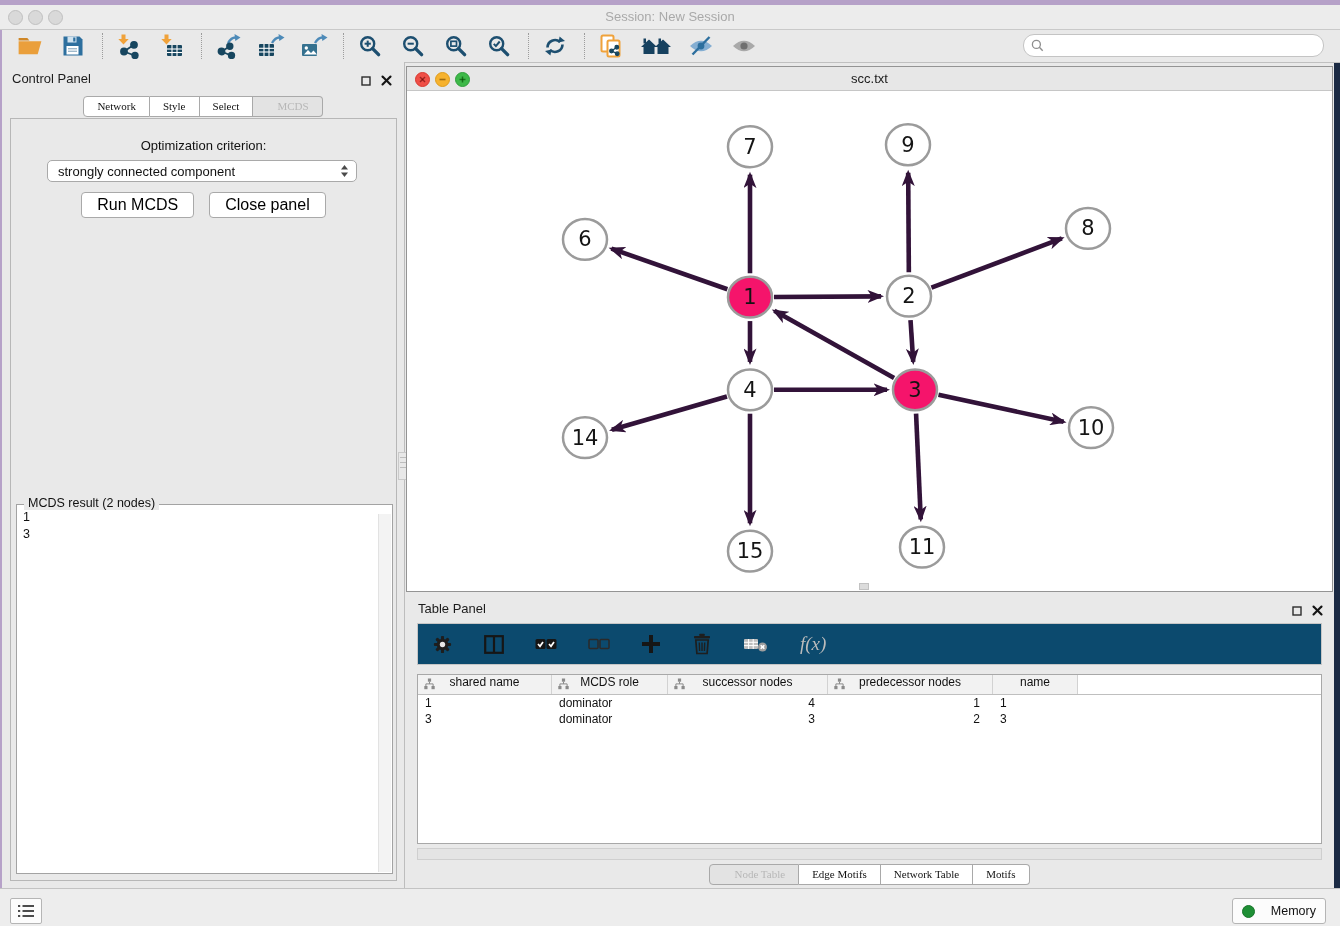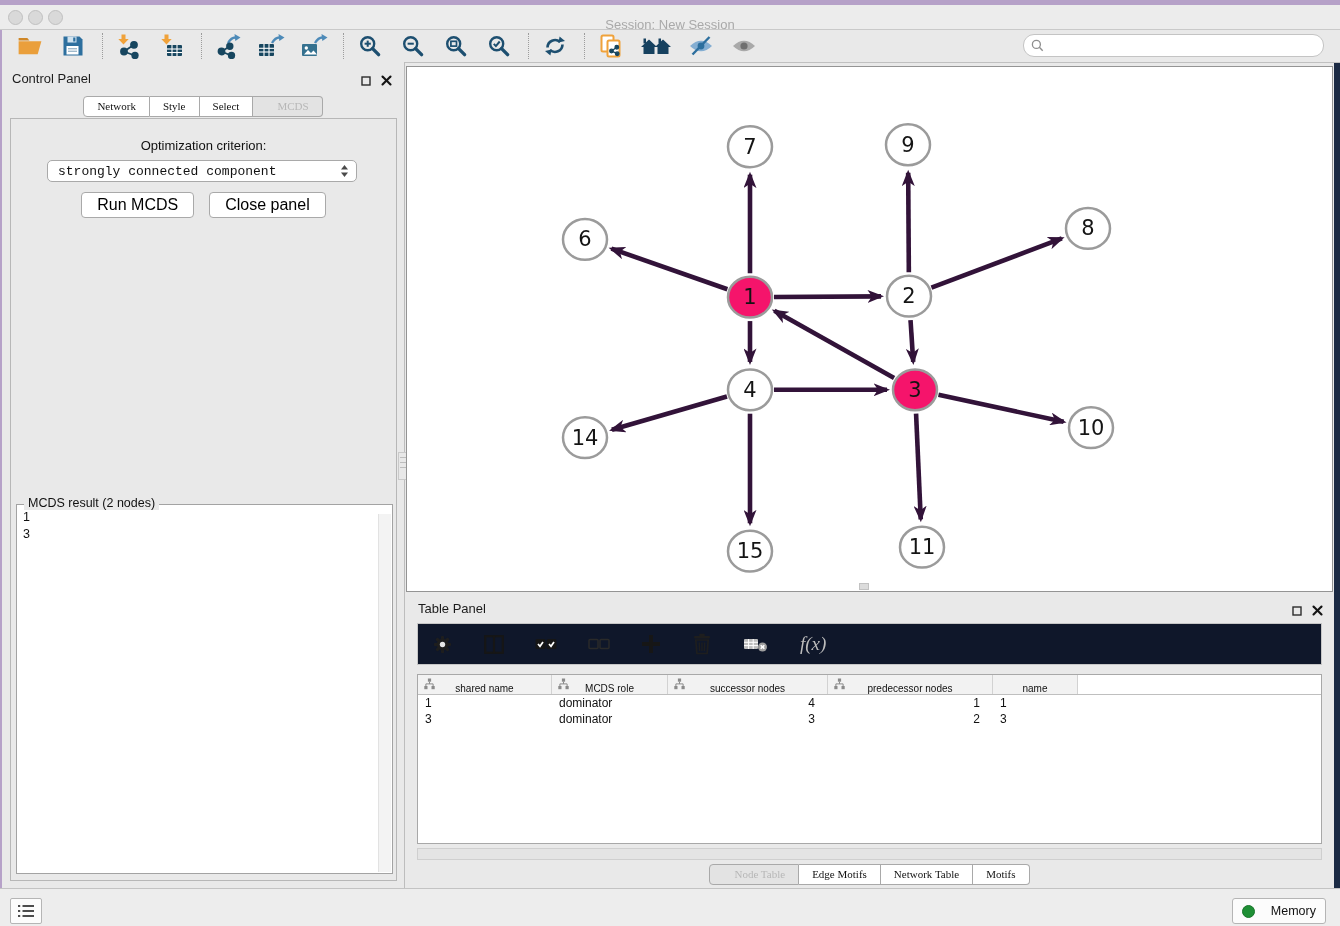--- a/index.html
+++ b/index.html
@@ -7,21 +7,21 @@
        font-family:"Liberation Sans",sans-serif;overflow:hidden;color:#111;}
   .abs{position:absolute;}
   
   .desk-top{left:0;top:0;width:1340px;height:5px;background:#b6a1c8;}
   .desk-left{left:0;top:0;width:2px;height:926px;background:#b6a1c8;}
   .desk-right{right:0;top:62px;width:6px;height:864px;background:#1b2a44;}
   
   .titlebar{left:0;top:5px;right:0;height:24px;background:#ececec;border-bottom:1px solid #c9c9c9;}
   .mac-dot{position:absolute;top:5px;width:13px;height:13px;border-radius:50%;}
   .dot-grey{background:#d9d9d9;border:1px solid #c0c0c0;}
-  .app-title{position:absolute;left:0;right:0;top:12px;text-align:center;font-size:13px;color:#a9a9a9;}
+  .app-title{position:absolute;left:0;right:0;top:4px;text-align:center;font-size:13px;color:#a9a9a9;}
   
   .main-toolbar{left:2px;top:30px;right:0;height:32px;border-bottom:1px solid #c0c0c0;
     display:flex;align-items:center;padding-left:12px;background:#e9e9e9;}
   .ti{width:32px;height:30px;display:flex;align-items:center;justify-content:center;flex:0 0 auto;margin-right:11px;}
   .sep{width:1px;height:26px;border-left:1px dotted #9c9c9c;margin:0 9px 0 2px;flex:0 0 auto;}
   .searchbox{position:absolute;right:16px;top:4px;width:292px;height:21px;background:#fff;
     border:1px solid #c4c4c4;border-radius:11px;display:flex;align-items:center;padding-left:7px;}
   .searchbox input{border:none;outline:none;flex:1;font-size:12px;background:transparent;margin-left:5px;}
   
   .control-panel{left:2px;top:62px;width:402px;height:826px;background:#e9e9e9;border-right:1px solid #bdbdbd;}
@@ -30,21 +30,21 @@
   .cp-tabs{position:absolute;top:34px;left:0;right:0;display:flex;justify-content:center;}
   .seg{border:1px solid #a9a9a9;border-left:none;background:#fff;color:#111;font-size:11px;
        padding:4px 13px;line-height:1;cursor:default;font-family:Liberation Serif, serif;}
   .seg:first-child{border-left:1px solid #a9a9a9;border-radius:4px 0 0 4px;}
   .seg:last-child{border-radius:0 4px 4px 0;}
   .seg-disabled{background:#e3e3e3;color:#b7b7b7;padding-left:24px;}
   .cp-box{position:absolute;left:8px;right:7px;top:56px;bottom:7px;border:1px solid #b7b7b7;}
   .opt-label{position:absolute;left:0;right:0;top:19px;text-align:center;font-size:13px;}
   .criterion{position:absolute;left:36px;top:41px;width:310px;height:22px;background:#fff;
     border:1px solid #a9a9a9;border-radius:5px;display:flex;align-items:center;
-    justify-content:space-between;padding:0 7px 0 10px;font-size:13px;box-sizing:border-box;font-family:Liberation Mono, monospace;}
+    justify-content:space-between;padding:0 7px 0 10px;font-size:13px;box-sizing:border-box;}
   .btn-row{position:absolute;left:0;right:0;top:73px;display:flex;justify-content:center;gap:15px;}
   .btn{background:#fff;border:1px solid #a9a9a9;border-radius:4px;font-size:16px;padding:3px 15px;
        font-family:"Liberation Sans",sans-serif;}
   .result-group{position:absolute;left:5px;top:377px;width:377px;height:378px;}
   .result-border{position:absolute;left:0;right:0;top:8px;bottom:0;border:1px solid #a3a3a3;background:#fff;}
   .result-legend{position:absolute;top:0;left:8px;font-size:12.5px;background:#e9e9e9;padding:0 4px;z-index:2;}
   .result-scroll{position:absolute;right:1px;top:9px;bottom:1px;width:12px;background:#f3f3f3;border-left:1px solid #e2e2e2;}
   .result-lines{position:absolute;left:7px;top:13px;font-size:12.5px;line-height:16.5px;color:#111;}
   
   .v-split-handle{left:398px;top:452px;width:9px;height:26px;background:#e8e8e8;border:1px solid #c9c9c9;}
@@ -55,26 +55,26 @@
   .nw-title{position:absolute;left:0;right:0;top:4px;text-align:center;font-size:13px;color:#1a1a1a;}
   .light{position:absolute;top:5px;width:13px;height:13px;border-radius:50%;display:flex;align-items:center;justify-content:center;}
   .light-red{background:#ef4f47;border:1px solid #d8382f;}
   .light-yellow{background:#f6b22e;border:1px solid #df9c1a;}
   .light-green{background:#3eb949;border:1px solid #2f9e3c;}
   .nw-canvas{position:absolute;left:0;right:0;top:24px;bottom:0;}
   .nw-handle{position:absolute;bottom:1px;left:452px;width:8px;height:5px;background:#dcdcdc;border:1px solid #c2c2c2;}
   
   .table-panel{left:406px;top:596px;width:927px;height:292px;}
   .tp-toolbar{position:absolute;left:11px;right:11px;top:27px;height:42px;border:1px solid #c6c6c6;
-    background:#0f172a;display:flex;align-items:center;padding-left:14px;gap:31px;box-sizing:border-box;}
+    background:#0c4a6e;display:flex;align-items:center;padding-left:14px;gap:31px;box-sizing:border-box;}
   .tpi{display:flex;align-items:center;justify-content:center;}
   .fx-label{font-family:"Liberation Serif",serif;font-style:italic;font-size:19px;color:#bcbcbc;}
   .tbl{position:absolute;left:11px;right:11px;top:78px;height:170px;background:#fff;border:1px solid #a8a8a8;box-sizing:border-box;}
   .tbl-head{display:flex;height:19px;background:#f2f2f2;border-bottom:1px solid #bfbfbf;}
-  .th{position:relative;display:flex;align-items:flex-end;justify-content:center;font-size:10px;
+  .th{position:relative;display:flex;align-items:flex-start;justify-content:center;font-size:12px;
       border-right:1px solid #d2d2d2;box-sizing:border-box;background:#f2f2f2;}
   .th .hicon{position:absolute;left:6px;top:3px;}
   .th-fill{flex:1;background:#fff;border-right:none;}
   .tr{display:flex;height:16px;align-items:center;}
   .td{font-size:12px;box-sizing:border-box;overflow:hidden;white-space:nowrap;}
   .scroll-strip{position:absolute;left:11px;right:11px;top:252px;height:12px;background:#e4e4e4;border:1px solid #cfcfcf;box-sizing:border-box;}
   .tp-tabs{position:absolute;top:268px;left:0;right:0;display:flex;justify-content:center;align-items:flex-end;}
   
   .status-bar{left:0;top:888px;right:0;height:38px;background:#ededed;border-top:1px solid #c3c3c3;}
   .list-btn{position:absolute;left:10px;top:9px;width:30px;height:24px;background:#fcfcfc;border:1px solid #b5b5b5;
@@ -305,20 +305,44 @@
   </div>
 </div>
 
 <div class="abs v-split-handle">
     <i></i>
     <i></i>
     <i></i>
   </div>
 
 <div class="abs net-window">
+  <div class="nw-titlebar">
+    <span class="light light-red" style="left:8px">
+        <svg width="7" height="7" viewBox="0 0 7 7">
+          <g stroke="rgba(90,0,0,0.55)" stroke-width="1.4">
+            <line x1="1" y1="1" x2="6" y2="6"></line>
+            <line x1="6" y1="1" x2="1" y2="6"></line>
+          </g>
+        </svg>
+      </span>
+    <span class="light light-yellow" style="left:28px">
+        <svg width="7" height="7" viewBox="0 0 7 7">
+          <line x1="0.5" y1="3.5" x2="6.5" y2="3.5" stroke="rgba(100,60,0,0.6)" stroke-width="1.6"></line>
+        </svg>
+      </span>
+    <span class="light light-green" style="left:48px">
+        <svg width="7" height="7" viewBox="0 0 7 7">
+          <g stroke="rgba(0,70,0,0.6)" stroke-width="1.5">
+            <line x1="0.5" y1="3.5" x2="6.5" y2="3.5"></line>
+            <line x1="3.5" y1="0.5" x2="3.5" y2="6.5"></line>
+          </g>
+        </svg>
+      </span>
+    <div class="nw-title">scc.txt</div>
+  </div>
   <div class="nw-canvas">
     <svg id="graph-svg" width="100%" height="100%" viewBox="0 0 925 502" preserveAspectRatio="none">
         <defs>
           <marker id="arrowhead" markerUnits="userSpaceOnUse" markerWidth="17" markerHeight="13" refX="13.5" refY="6.5" orient="auto">
             <polygon points="0,0 16.5,6.5 0,13 4.5,6.5" fill="#321339"></polygon>
           </marker>
         </defs>
         <line x1="343" y1="183" x2="343" y2="84" stroke="#321339" stroke-width="4.6" marker-end="url(#arrowhead)"></line>
         <line x1="320.35811677585554" y1="199.0410349878765" x2="204.41553042816852" y2="158.28545918081076" stroke="#321339" stroke-width="4.6" marker-end="url(#arrowhead)"></line>
         <line x1="366.9995253493132" y1="206.84905958899802" x2="474.0005537591346" y2="206.17609714616896" stroke="#321339" stroke-width="4.6" marker-end="url(#arrowhead)"></line>

